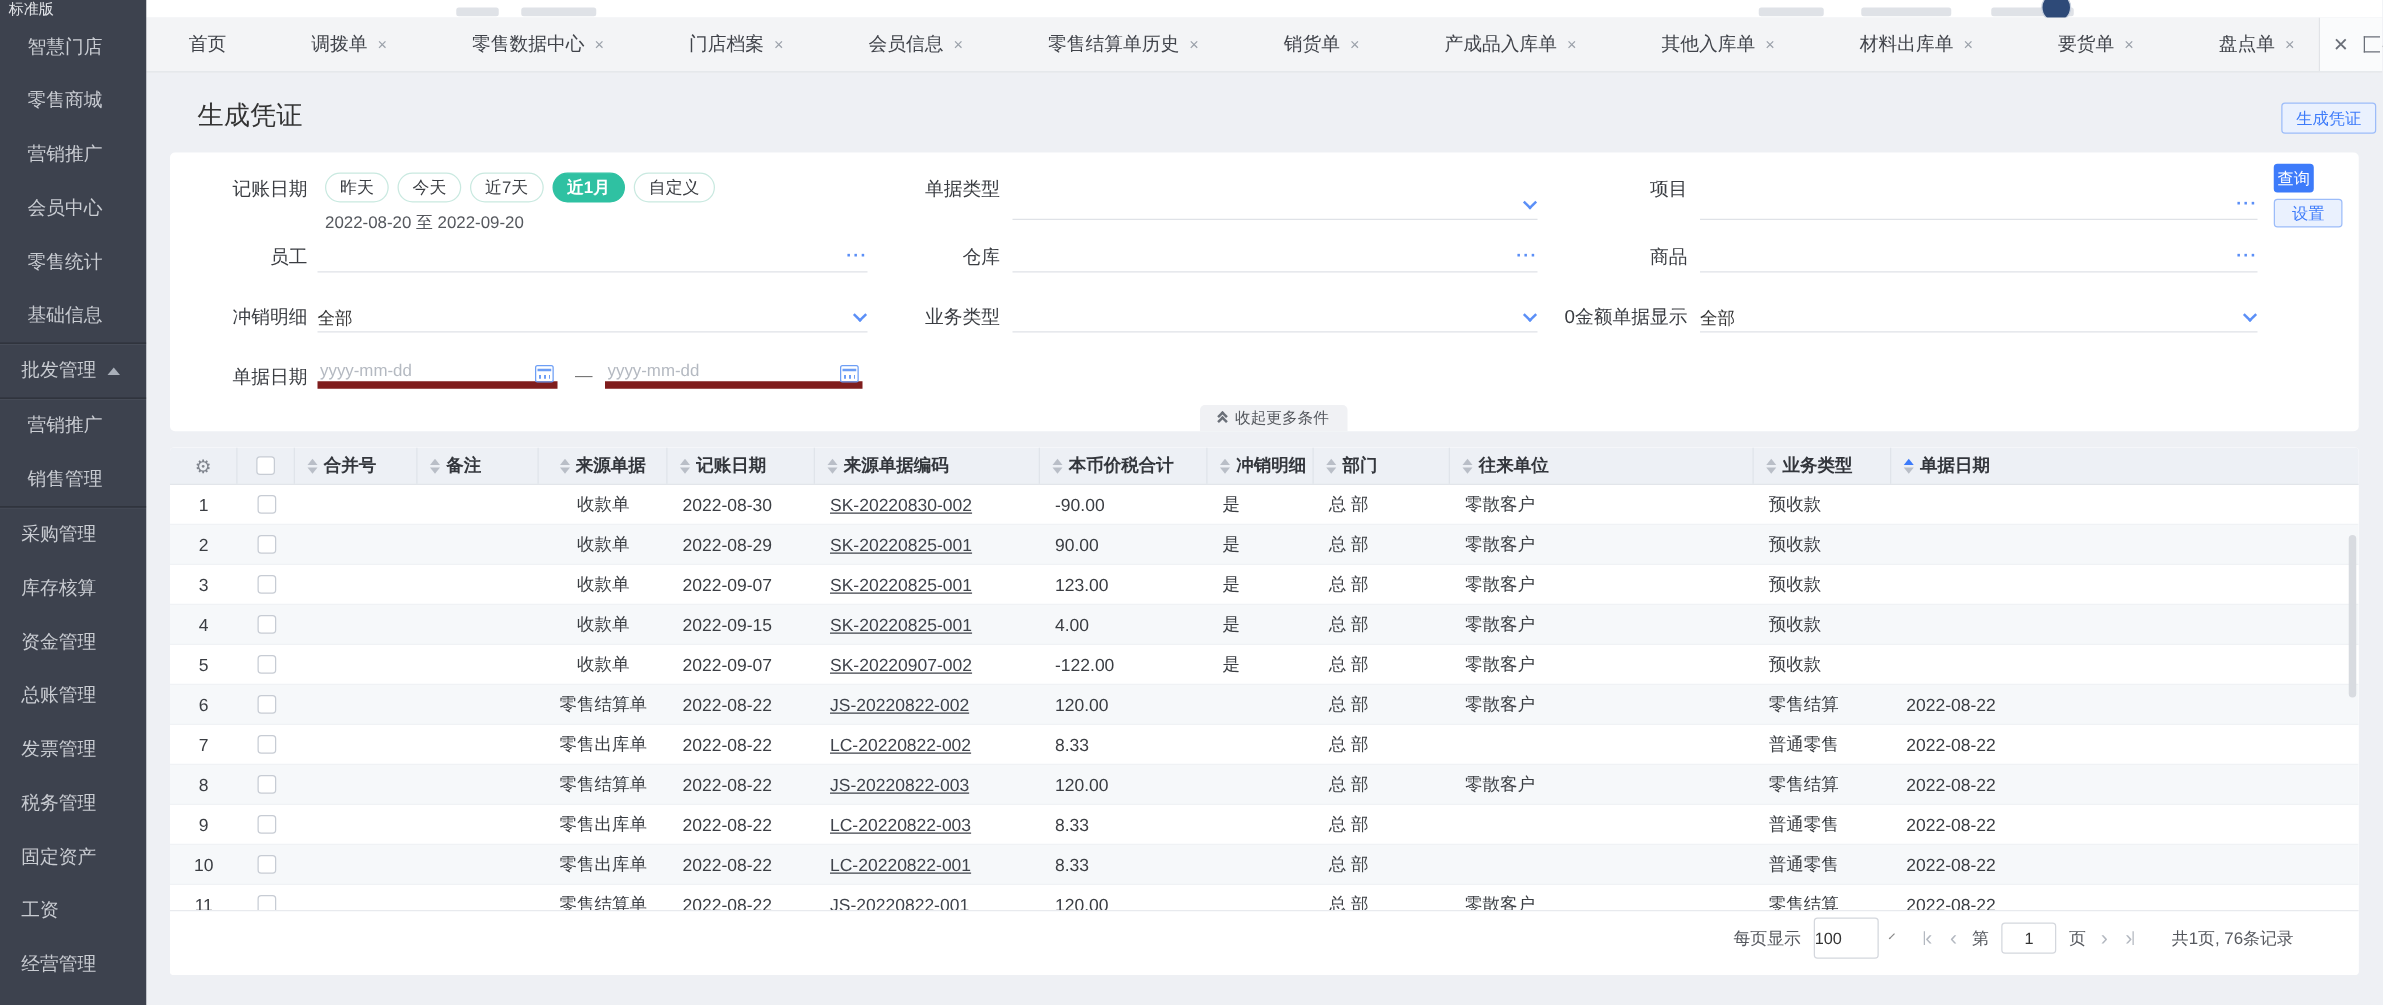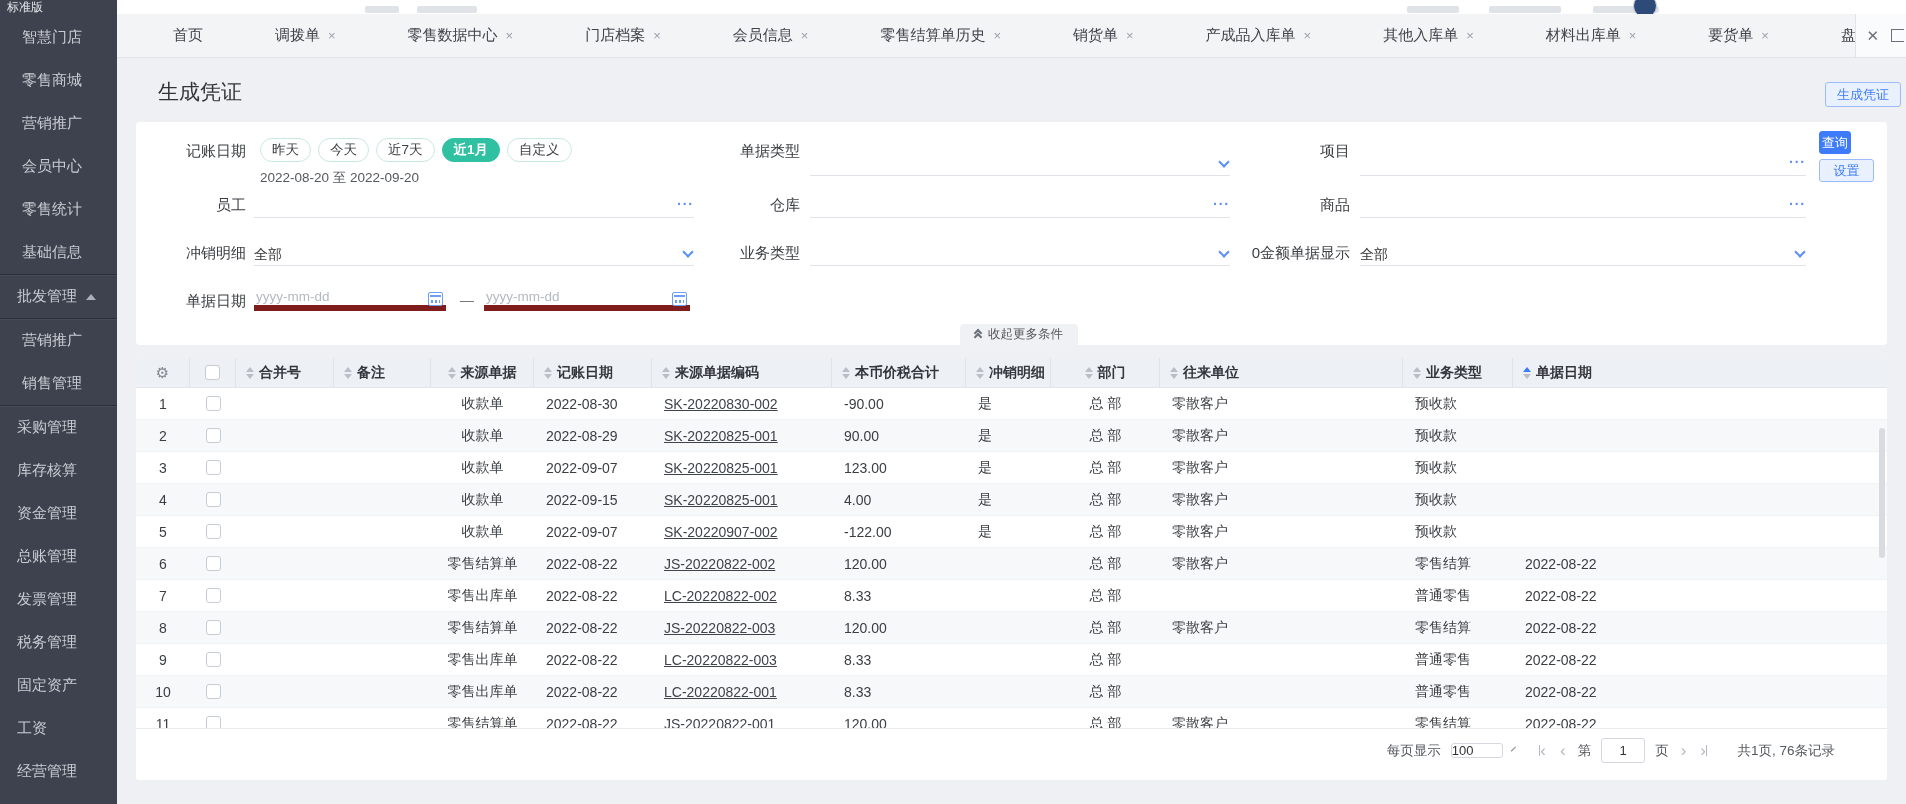--- a/index.html
+++ b/index.html
@@ -18,21 +18,21 @@
   .side-item { height:43px; display:flex; align-items:center; font-size:15px; color:#c9ccd2; cursor:pointer; }
   .side-item.lv1 { padding-left:17px; }
   .side-item.lv2 { padding-left:22px; }
   .side-item .caret-up { width:0; height:0; margin-left:9px; border-left:5px solid transparent;
         border-right:5px solid transparent; border-bottom:6px solid #aab0ba; }
   .side-divider { height:1px; background:rgba(0,0,0,0.28); box-shadow:0 1px 0 rgba(255,255,255,0.05); }
 
   
   .tabbar { position:absolute; left:117px; top:14px; width:1789px; height:44px; background:#f3f4f6;
             border-bottom:1px solid #e1e3e7; display:flex; align-items:stretch; overflow:hidden; }
-  .tab { display:flex; align-items:center; padding:0 16px; font-size:15px; color:#40434a; cursor:pointer; white-space:nowrap;margin-left:40px; }
+  .tab { display:flex; align-items:center; padding:0 34px; font-size:15px; color:#40434a; cursor:pointer; white-space:nowrap; }
   .tab .tab-close { margin-left:8px; font-size:13px; color:#9ba1aa; }
   .tab.active { background:#2fc1a2; color:#fff; }
   .tab.active .tab-close { color:#e8fbf6; }
   .tabbar-right { position:absolute; right:0; top:0; height:100%; display:flex; align-items:center;
                   background:#fafbfc; border-left:1px solid #e1e3e7; padding:0 2px 0 10px; }
   .tabbar-right .x-icon { font-size:15px; color:#6a6f78; margin-right:12px; cursor:pointer; }
   .tabbar-right .expand-icon { width:13px; height:13px; border:1.5px solid #6a6f78; border-right:none; cursor:pointer; }
 
   
   .content { position:absolute; left:117px; top:58px; width:1789px; height:746px; }
@@ -93,32 +93,32 @@
   .t-cell { display:flex; align-items:center; padding:0 12px; font-size:14px; color:#3a3d42; white-space:nowrap; overflow:hidden; }
   .c-serial { width:54px; justify-content:center; }
   .c-check { width:46px; justify-content:center; }
   .c-merge { width:98px; }
   .c-note { width:97px; }
   .c-source_type { width:103px; justify-content:center; }
   .c-booking_date { width:118px; }
   .c-source_code { width:180px; }
   .c-amount { width:134px; }
   .c-writeoff { width:85px; }
-  .c-dept { width:109px; justify-content:center; }
+  .c-dept { width:109px; justify-content:flex-start; }
   .c-partner { width:243px; }
   .c-biz_type { width:110px; }
   .c-doc_date { flex:1; }
   .checkbox { width:15px; height:15px; border:1px solid #c7ccd4; border-radius:3px; background:#fff; cursor:pointer; }
   .code-link { color:#3f434b; text-decoration:underline; cursor:pointer; }
   .v-scrollbar { position:absolute; right:2px; top:40px; width:6px; height:130px; background:#d8dbe0; border-radius:3px; }
 
   
   .t-footer { height:52px; border-top:1px solid #e8eaee; display:flex; align-items:center; justify-content:flex-end;
         padding:0 52px 8px 0; gap:10px; font-size:13.5px; color:#55585e; background:#fff; }
-  .per-page-select { width:52px; height:15px; border:1px solid #d4d7dd; border-radius:3px; display:flex;
+  .per-page-select { width:52px; height:33px; border:1px solid #d4d7dd; border-radius:3px; display:flex;
         align-items:center; cursor:pointer; background:#fff;gap:40px; }
   .per-page-select .val { flex:1; text-align:center; font-size:13px; color:#333; }
   .per-page-select .sel-caret { width:6px; height:6px; border:solid #888; border-width:0 1.5px 1.5px 0;
         transform:rotate(45deg); margin:-3px 7px 0 0; border-left:1px solid #e2e4e8; border-left-width:0; }
   .pager-icon { color:#b3b8c0; font-size:17px; cursor:pointer; padding:0 2px; display:flex; align-items:center; }
   .pager-icon .bar { display:inline-block; width:1.5px; height:11px; background:#b3b8c0; }
   .page-input { width:44px; height:25px; border:1px solid #d4d7dd; border-radius:3px; text-align:center;
         font-size:13px; color:#333; outline:none; font-family:"Liberation Sans","DejaVu Sans",sans-serif; }
 </style>
 </head>

